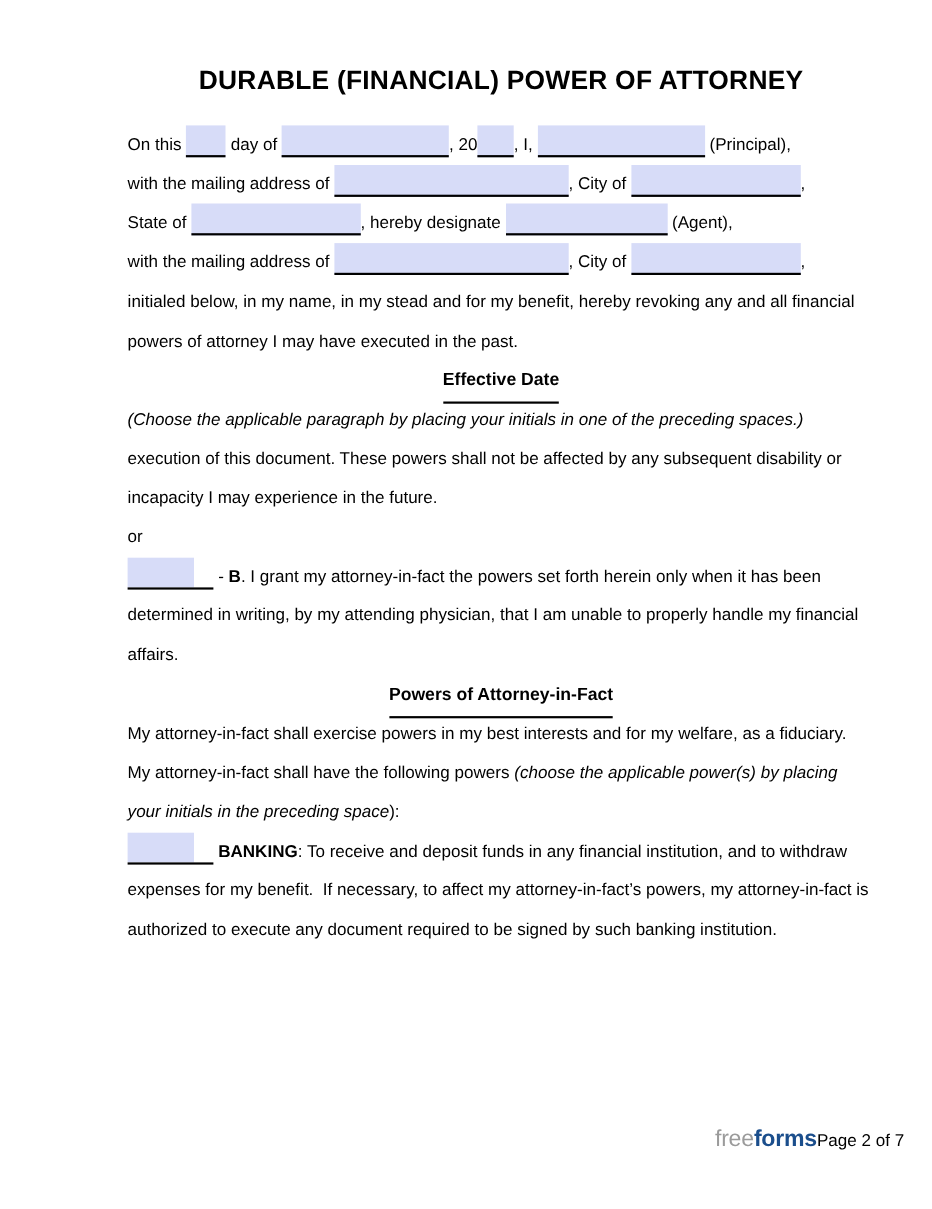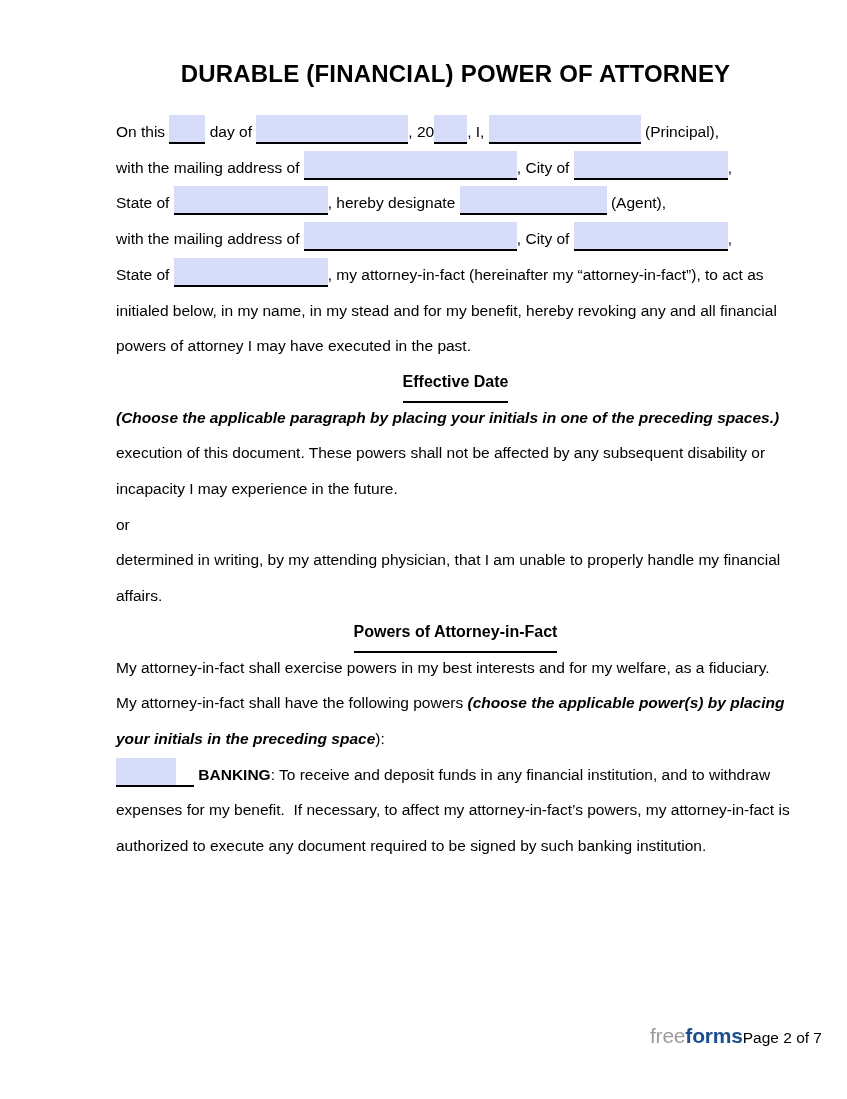--- a/index.html
+++ b/index.html
@@ -10,21 +10,21 @@
   }
   .content { padding:60px 84px 0 84px; }
   h1.title {
     font-size:24px; line-height:28px; font-weight:bold;
     text-align:center; margin:0 0 26px 0; letter-spacing:0.2px;
   }
   .line { line-height:35.7px; white-space:pre; }
   .heading-line { line-height:35.7px; text-align:center; white-space:pre; }
   .heading-text { font-weight:bold; font-size:16px; border-bottom:2px solid #000; padding-bottom:11px; }
   .b { font-weight:bold; }
-  .i { font-style:italic;font-weight:bold; }
+  .i { font-style:italic; }
   .blank {
     display:inline-block; height:27px; vertical-align:-7px;
     border-bottom:2px solid #000;
   }
   .footer {
     position:absolute; top:1022px; left:0; right:0;
     padding:0 57px 0 90px;
     display:flex; justify-content:flex-end; align-items:baseline;
   }
   .brand { font-size:21px; line-height:28px; letter-spacing:-0.2px; }
@@ -36,28 +36,28 @@
 <body>
 
 <div class="page">
   <div class="content">
     <h1 class="title">DURABLE (FINANCIAL) POWER OF ATTORNEY</h1>
     <div>
         <div class="line"><span>On this </span><span class="blank" style="width: 36px; background: rgb(215, 220, 248);"></span><span> day of </span><span class="blank" style="width: 152px; background: rgb(215, 220, 248);"></span><span>, 20</span><span class="blank" style="width: 33px; background: rgb(215, 220, 248);"></span><span>, I, </span><span class="blank" style="width: 152px; background: rgb(215, 220, 248);"></span><span> (Principal),</span></div>
         <div class="line"><span>with the mailing address of </span><span class="blank" style="width: 213px; background: rgb(215, 220, 248);"></span><span>, City of </span><span class="blank" style="width: 154px; background: rgb(215, 220, 248);"></span><span>,</span></div>
         <div class="line"><span>State of </span><span class="blank" style="width: 154px; background: rgb(215, 220, 248);"></span><span>, hereby designate </span><span class="blank" style="width: 147px; background: rgb(215, 220, 248);"></span><span> (Agent),</span></div>
         <div class="line"><span>with the mailing address of </span><span class="blank" style="width: 213px; background: rgb(215, 220, 248);"></span><span>, City of </span><span class="blank" style="width: 154px; background: rgb(215, 220, 248);"></span><span>,</span></div>
-        <div class="line"><span>State of </span><span class="blank" style="width: 154px; background: rgb(215, 220, 248);"></span><span>, my attorney-in-fact (hereinafter my “attorney-in-fact”), to act as</span></div>
         <div class="line"><span>initialed below, in my name, in my stead and for my benefit, hereby revoking any and all financial</span></div>
         <div class="line"><span>powers of attorney I may have executed in the past.</span></div>
         <div class="heading-line"><span class="heading-text">Effective Date</span></div>
         <div class="line"><span class="i">(Choose the applicable paragraph by placing your initials in one of the preceding spaces.)</span></div>
         <div class="line"><span>execution of this document. These powers shall not be affected by any subsequent disability or</span></div>
         <div class="line"><span>incapacity I may experience in the future.</span></div>
         <div class="line"><span>or</span></div>
+        <div class="line"><span class="blank" style="width: 78px; background: linear-gradient(to right, rgb(215, 220, 248) 60px, transparent 60px);"></span><span> - </span><span class="b">B</span><span>. I grant my attorney-in-fact the powers set forth herein only when it has been</span></div>
         <div class="line"><span>determined in writing, by my attending physician, that I am unable to properly handle my financial</span></div>
         <div class="line"><span>affairs.</span></div>
         <div class="heading-line"><span class="heading-text">Powers of Attorney-in-Fact</span></div>
         <div class="line"><span>My attorney-in-fact shall exercise powers in my best interests and for my welfare, as a fiduciary.</span></div>
         <div class="line"><span>My attorney-in-fact shall have the following powers </span><span class="i">(choose the applicable power(s) by placing</span></div>
         <div class="line"><span class="i">your initials in the preceding space</span><span>):</span></div>
         <div class="line"><span class="blank" style="width: 78px; background: linear-gradient(to right, rgb(215, 220, 248) 60px, transparent 60px);"></span><span> </span><span class="b">BANKING</span><span>: To receive and deposit funds in any financial institution, and to withdraw</span></div>
         <div class="line"><span>expenses for my benefit.&nbsp; If necessary, to affect my attorney-in-fact’s powers, my attorney-in-fact is</span></div>
         <div class="line"><span>authorized to execute any document required to be signed by such banking institution.</span></div>
       </div>

